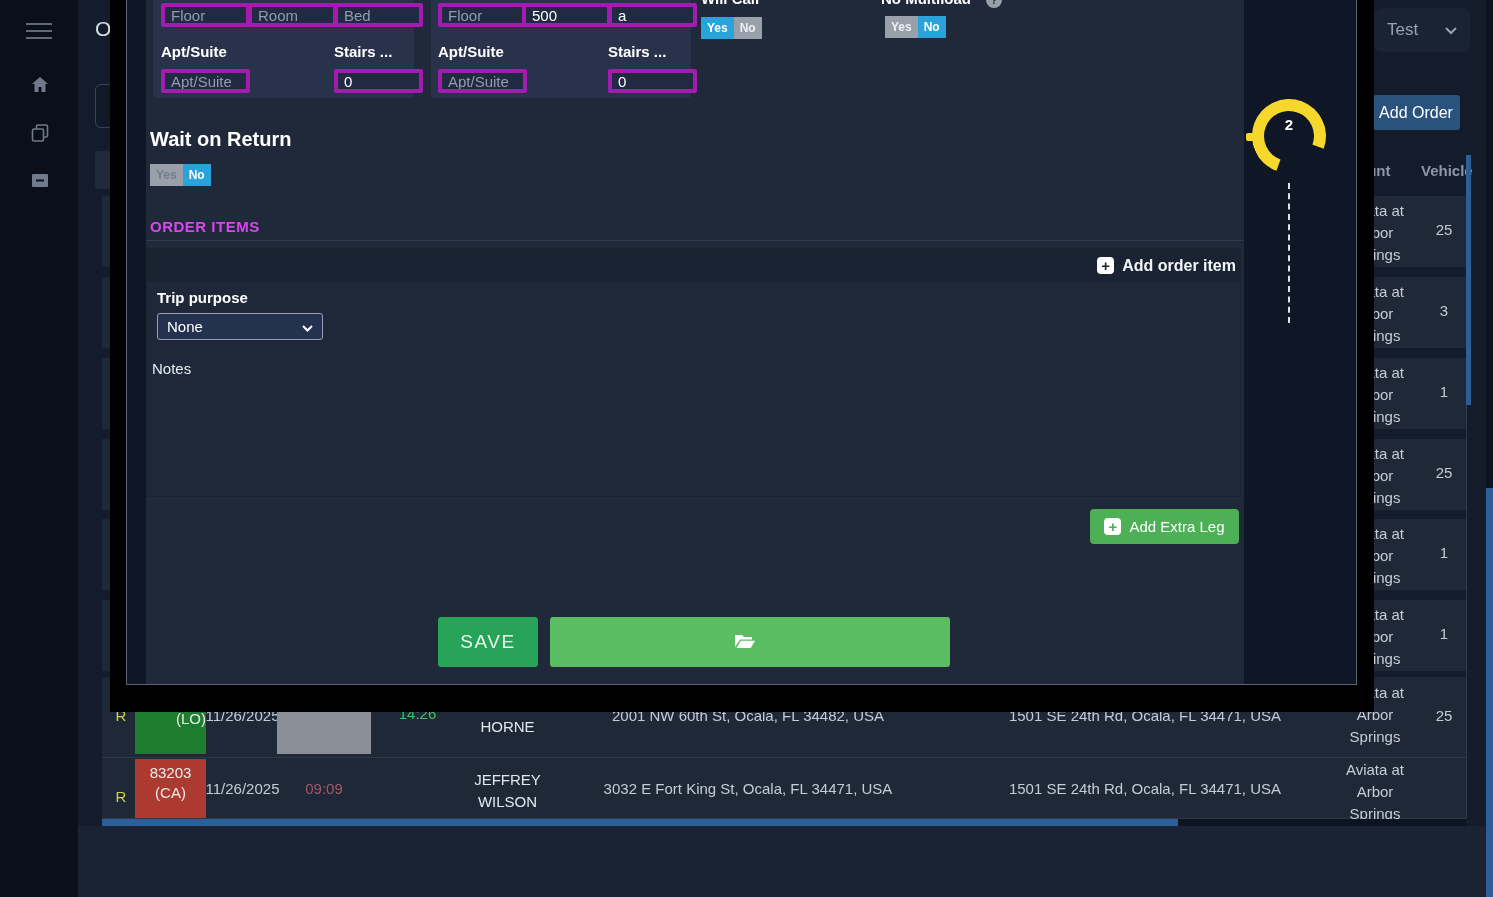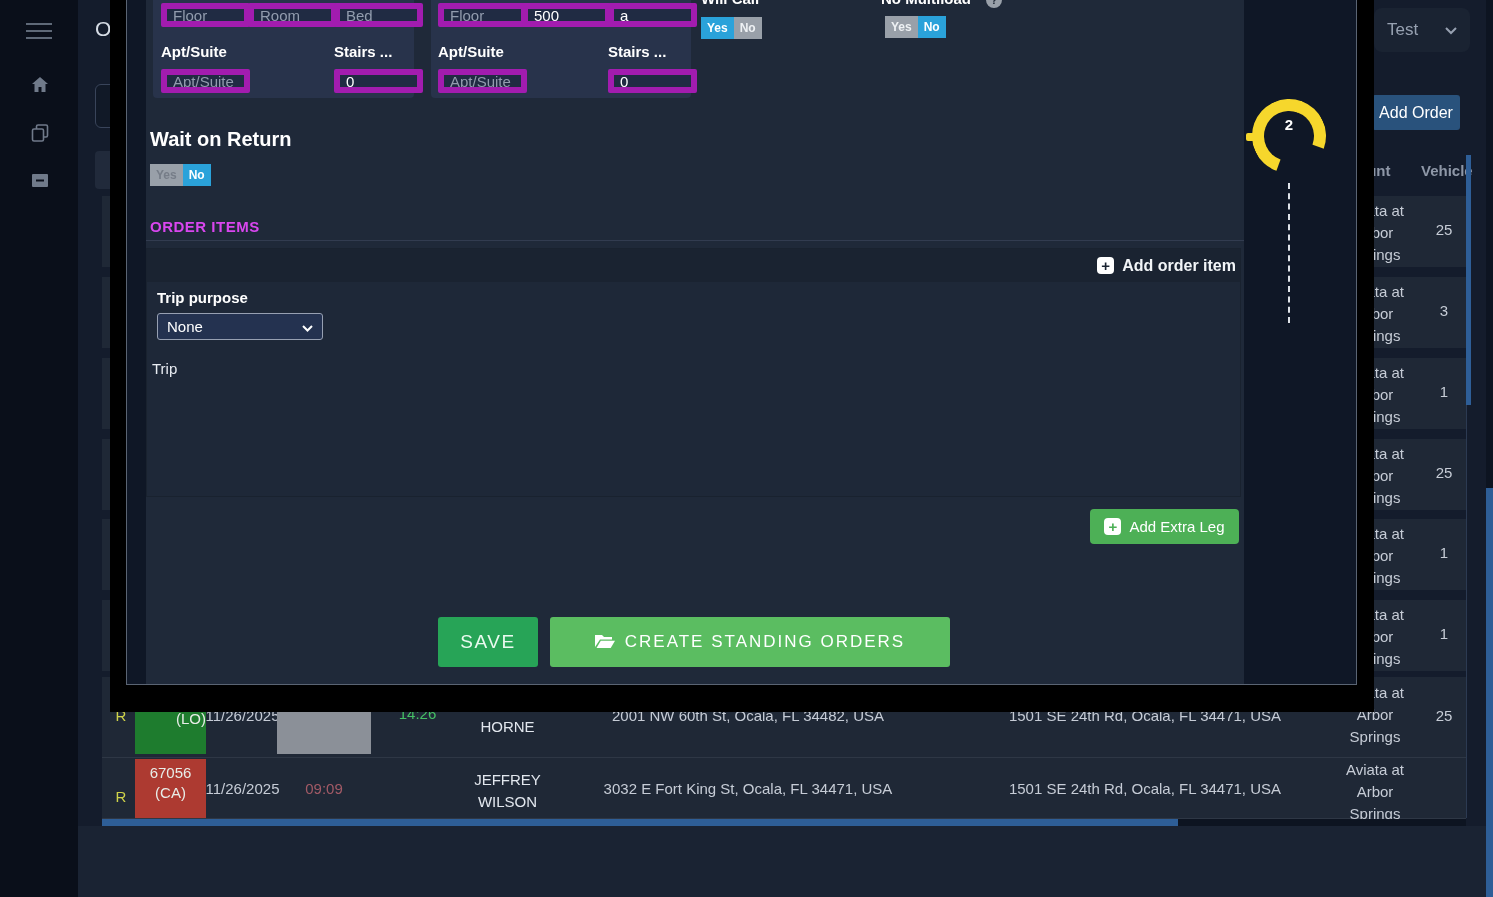--- a/index.html
+++ b/index.html
@@ -32,21 +32,21 @@
   .legtxt{color:#e8ede8;font-size:15px;text-align:center;line-height:20px;}
   .loc{line-height:22px;text-align:center;font-size:15px;color:#c6ccd6;}
   .scroll-track{background:#0d1421;}
   .scroll-thumb{background:#2e5e97;}
   
   .overlay{left:110px;top:0;width:1264px;height:712px;background:#000;}
   .modal{left:126px;top:0;width:1231px;height:685px;background:#0f1726;
          border:1px solid #5a6473;border-top:none;overflow:hidden;box-sizing:border-box;}
   .panel{background:#1f2939;}
   .addr-panel{background:#28334b;border-radius:4px;}
-  .inp{height:24px;background:#202b43;border:6px solid #a21caf;border-radius:2px;
+  .inp{height:24px;background:#202b43;border:4px solid #a21caf;border-radius:2px;
        color:#ffffff;font-size:15px;padding:0 6px;box-sizing:border-box;width:89px;
        font-family:"Liberation Sans",sans-serif;}
   .inp::placeholder{color:#929cae;opacity:1;}
   .flabel{font-size:15px;font-weight:bold;color:#ffffff;white-space:nowrap;}
   .tg{display:flex;}
   .tg span{height:22px;display:flex;align-items:center;padding:0 6px;
            font-size:12px;font-weight:bold;}
   .tg-on{background:#2aa2da;color:#ffffff;}
   .tg-off{background:#99a0a9;color:#eef1f4;}
   .tg-off-dim{background:#99a0a9;color:#767d88;}
@@ -190,21 +190,21 @@
   <div class="abs tcell" style="left:1000px;top:707px;width:290px;">1501 SE 24th Rd, Ocala, FL 34471, USA</div>
   <div class="abs loc" style="left:1335px;top:682px;width:80px;">
     <div>Aviata at</div>
       <div>Arbor</div>
       <div>Springs</div>
   </div>
   <div class="abs tcell" style="left:1424px;top:707px;width:40px;">25</div>
 
   <div class="abs tcell tflag" style="left:110px;top:788px;width:22px;">R</div>
   <div class="abs cellred" style="left:135px;top:759px;width:71px;height:59px;overflow:hidden;">
-    <div class="legtxt" style="margin-top:4px;">67056</div>
+    <div class="legtxt" style="margin-top:4px;">83203</div>
     <div class="legtxt">(CA)</div>
     <div class="legtxt" style="font-size:12px;line-height:14px;margin-top:25px;">RG</div>
   </div>
   <div class="abs tcell" style="left:205px;top:780px;width:75px;">11/26/2025</div>
   <div class="abs tcell tred" style="left:300px;top:780px;width:48px;">09:09</div>
   <div class="abs tcell tname" style="left:455px;top:769px;width:105px;line-height:22px;">
     <div>JEFFREY</div>
       <div>WILSON</div>
   </div>
   <div class="abs tcell" style="left:600px;top:780px;width:296px;">3032 E Fort King St, Ocala, FL 34471, USA</div>
@@ -281,37 +281,36 @@
       </div>
       <div class="abs flabel" style="left:10px;top:40px;">Trip purpose</div>
       <div class="abs select" style="left:10px;top:64px;width:166px;height:27px;box-sizing:border-box;">
         <span>None</span>
         <span>
           <svg width="11" height="7" viewBox="0 0 11 7">
               <path d="M1 1 L5.5 5.5 L10 1" fill="none" stroke="#ffffff" stroke-width="2"></path>
             </svg>
         </span>
       </div>
-      <div class="abs notes-label" style="left:5px;top:111px;">Trip</div>
+      <div class="abs notes-label" style="left:5px;top:111px;">Notes</div>
     </div>
 
     <div class="abs btn btn-extra" style="left:963px;top:509px;width:149px;height:35px;">
       <span class="plus-sq" style="color:#4db056;">+</span>
       <span>Add Extra Leg</span>
     </div>
 
     <div class="abs btn btn-save" style="left:311px;top:617px;width:100px;height:50px;">SAVE</div>
     <div class="abs btn btn-create" style="left:423px;top:617px;width:400px;height:50px;">
       <span style="margin-right:10px;display:inline-flex;">
         <svg width="20" height="16" viewBox="0 0 20 16">
             <path d="M0 13 L0 1 L7 1 L9 3 L17 3 L17 5.5 L5 5.5 L0 13 Z" fill="#ffffff"></path>
             <path d="M1.5 14 L5.8 6.8 L20 6.8 L15.7 14 Z" fill="#ffffff"></path>
           </svg>
       </span>
-      <span>CREATE STANDING ORDERS</span>
     </div>
   </div>
 
   <div class="abs dash" style="left:1246px;top:133px;width:17px;height:8px;"></div>
   <div class="abs ring" style="left:1252px;top:99px;"></div>
   <div class="abs ring-num" style="left:1252px;top:116px;width:74px;text-align:center;">2</div>
   <div class="abs dashline" style="left:1288px;top:183px;height:140px;"></div>
 
 </div>
 

